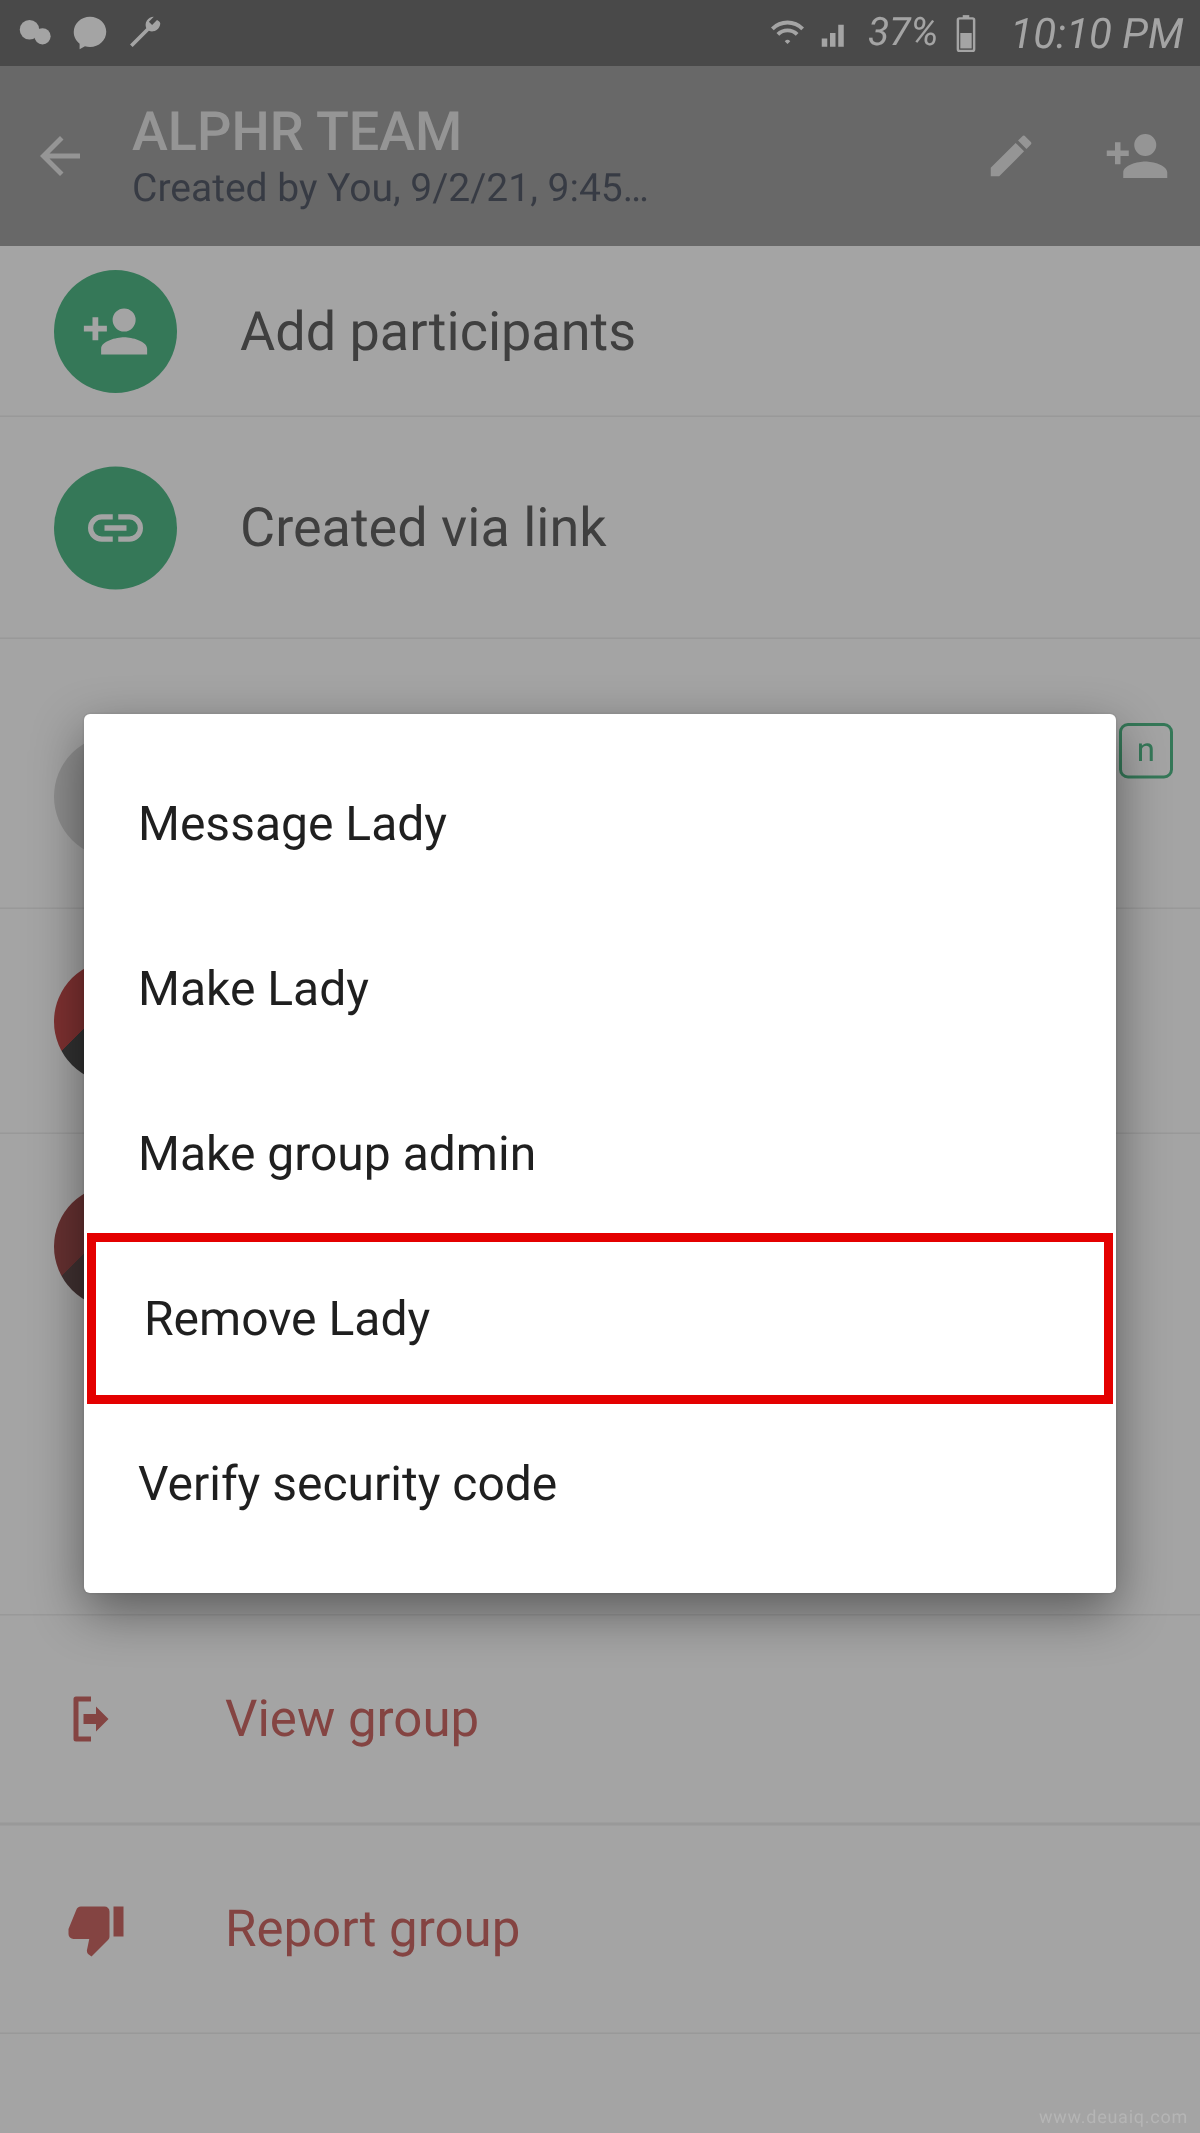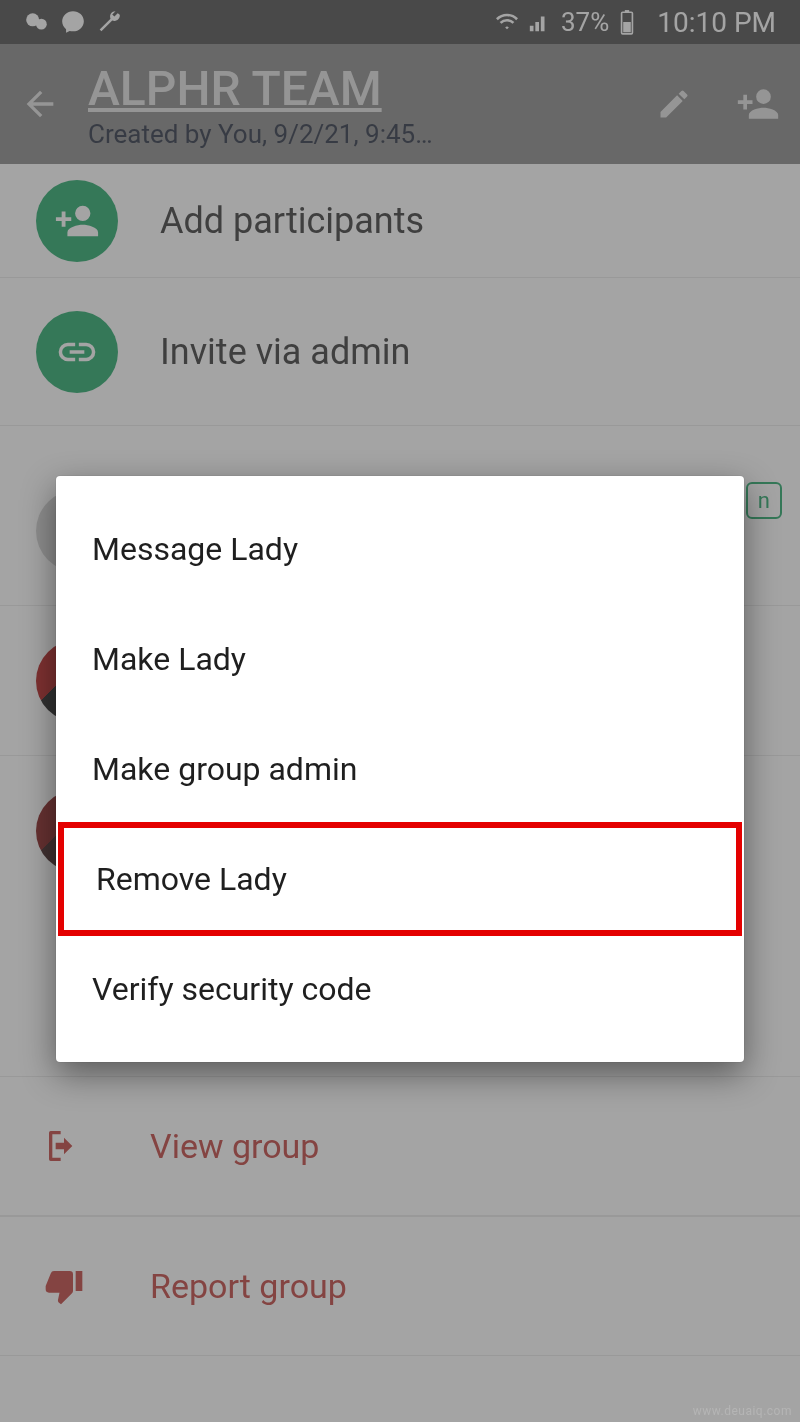--- a/index.html
+++ b/index.html
@@ -12,39 +12,40 @@
       overflow: hidden;
     }
 
     
     .statusbar {
       height: 44px;
       background: #373737;
       color: #fff;
       display: flex;
       align-items: center;
-      padding: 0 24px;
+      padding: 0 11px;
       font-size: 26px;
       font-weight: 400;
+      font-style: italic;
     }
     .statusbar-left { display: flex; gap: 10px; align-items: center; }
     .statusbar-right { margin-left: auto; display: flex; align-items: center; gap: 6px; }
 
     
     .appbar {
       height: 120px;
       background: #7a7a7a;
       display: flex;
       align-items: center;
       padding: 0 20px;
       color: #d5d5d5;
     }
     .appbar .back { margin-right: 28px; }
     .appbar-titles { flex: 1; overflow: hidden; }
-    .appbar-title { font-size: 48px; font-weight: 500; color: #dedede; text-decoration: underline; }
+    .appbar-title { font-size: 36px; font-weight: 500; color: #dedede; }
     .appbar-sub { font-size: 26px; color: #0f172a; margin-top: 2px; white-space: nowrap; overflow: hidden; text-overflow: ellipsis; }
     .appbar-actions { display: flex; gap: 44px; align-items: center; margin-left: 24px; }
 
     
     .content { position: relative; }
     .row {
       display: flex;
       align-items: center;
       height: 148px;
       padding: 0 36px;
@@ -208,21 +209,21 @@
     </div>
     <div class="row-label">Add participants</div>
   </div>
 
   <div class="row">
     <div class="row-icon">
       <svg width="44" height="44" viewBox="0 0 24 24" fill="#fff">
           <path d="M3.9 12a3.1 3.1 0 0 1 3.1-3.1h4V7H7a5 5 0 0 0 0 10h4v-1.9H7A3.1 3.1 0 0 1 3.9 12zM8 13h8v-2H8v2zm9-6h-4v1.9h4a3.1 3.1 0 0 1 0 6.2h-4V17h4a5 5 0 0 0 0-10z"></path>
         </svg>
     </div>
-    <div class="row-label">Invite via admin</div>
+    <div class="row-label">Created via link</div>
   </div>
 
   <div style="height:30px;background:#fff;"></div>
 
   <div class="row participant">
     <div class="row-icon" style="background:#ccc;"></div>
   </div>
   <div class="row participant">
     <div class="row-icon" style="background:linear-gradient(135deg,#a00 40%,#000 40%);"></div>
   </div>

